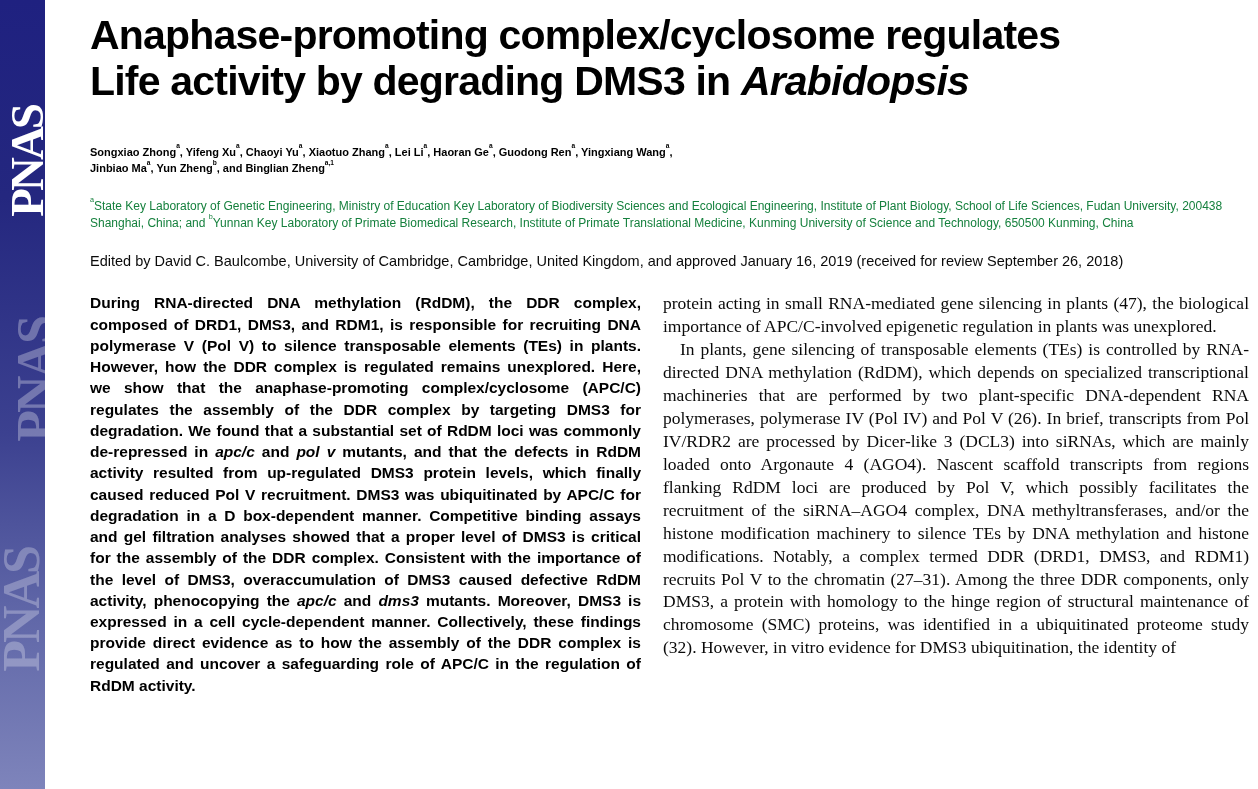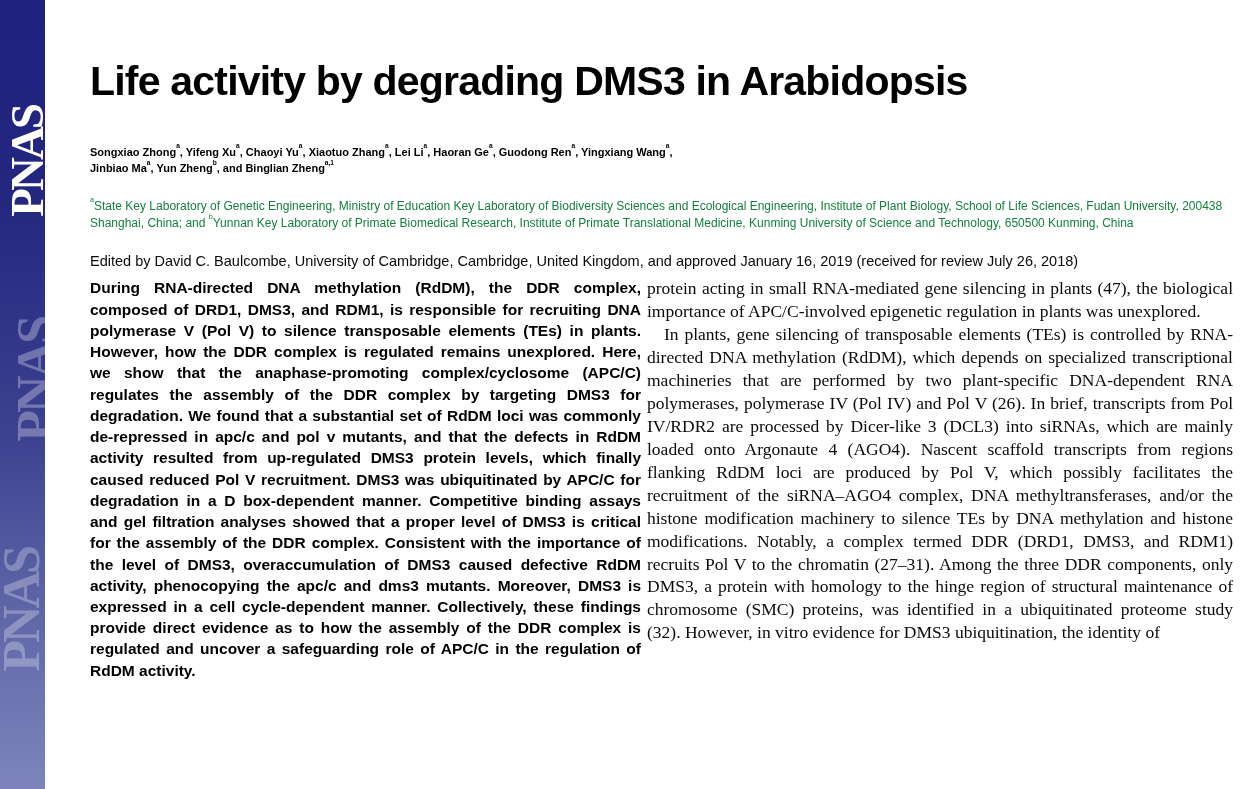--- a/index.html
+++ b/index.html
@@ -39,56 +39,56 @@
     font-size:11px; font-weight:bold; line-height:1.5; color:#000;
   }
   .affiliations {
     margin-top:21px;
     font-size:12px; line-height:1.42; color:#15803d; width:1155px;
   }
   .edited {
     margin-top:19px;
     font-size:14.5px; line-height:1.42; color:#0a0a0a; width:1155px;
   }
-  .columns { display:flex; gap:6px; margin-top:6px; }
+  .columns { display:flex; gap:22px; margin-top:21px; }
   .abstract {
     width:551px;
     font-size:15.5px; font-weight:bold; line-height:1.37;
     text-align:justify; color:#000;
   }
   .bodycol {
     width:586px;
     font-family:"Liberation Serif", serif;
     font-size:17.5px; line-height:1.31;
     text-align:justify; color:#0a0a0a;
   }
   .bp { margin:0; }
   .bp.indent { text-indent:17px; }
   sup { font-size:60%; line-height:0; position:relative; top:-0.45em; }
-  .it { }
+  .it { font-style:italic; }
 </style>
 </head>
 <body>
 
 <div class="page">
 
   <aside class="sidebar">
     <span class="wm wm1">PNAS</span>
     <span class="wm wm2">PNAS</span>
     <span class="wm wm3">PNAS</span>
   </aside>
 
   <main class="content">
-    <h1 class="title"><br><span>Life activity by degrading DMS3 in </span><span class="it">Arabidopsis</span></h1>
+    <h1 class="title"><span>Anaphase-promoting complex/cyclosome regulates</span><br><span>Life activity by degrading DMS3 in </span><span class="it">Arabidopsis</span></h1>
 
     <p class="authors"><span>Songxiao Zhong</span><sup>a</sup><span>, Yifeng Xu</span><sup>a</sup><span>, Chaoyi Yu</span><sup>a</sup><span>, Xiaotuo Zhang</span><sup>a</sup><span>, Lei Li</span><sup>a</sup><span>, Haoran Ge</span><sup>a</sup><span>, Guodong Ren</span><sup>a</sup><span>, Yingxiang Wang</span><sup>a</sup><span>,</span><br><span>Jinbiao Ma</span><sup>a</sup><span>, Yun Zheng</span><sup>b</sup><span>, and Binglian Zheng</span><sup>a,1</sup></p>
 
     <p class="affiliations"><sup>a</sup><span>State Key Laboratory of Genetic Engineering, Ministry of Education Key Laboratory of Biodiversity Sciences and Ecological Engineering, Institute of Plant Biology, School of Life Sciences, Fudan University, 200438 Shanghai, China; and </span><sup>b</sup><span>Yunnan Key Laboratory of Primate Biomedical Research, Institute of Primate Translational Medicine, Kunming University of Science and Technology, 650500 Kunming, China</span></p>
 
-    <p class="edited">Edited by David C. Baulcombe, University of Cambridge, Cambridge, United Kingdom, and approved January 16, 2019 (received for review July 26, 2018)</p>
+    <p class="edited">Edited by David C. Baulcombe, University of Cambridge, Cambridge, United Kingdom, and approved January 16, 2019 (received for review September 26, 2018)</p>
 
     <div class="columns">
       <section class="abstract"><span>During RNA-directed DNA methylation (RdDM), the DDR complex, composed of DRD1, DMS3, and RDM1, is responsible for recruiting DNA polymerase V (Pol V) to silence transposable elements (TEs) in plants. However, how the DDR complex is regulated remains unexplored. Here, we show that the anaphase-promoting complex/cyclosome (APC/C) regulates the assembly of the DDR complex by targeting DMS3 for degradation. We found that a substantial set of RdDM loci was commonly de-repressed in </span><span class="it">apc/c</span><span> and </span><span class="it">pol v</span><span> mutants, and that the defects in RdDM activity resulted from up-regulated DMS3 protein levels, which finally caused reduced Pol V recruitment. DMS3 was ubiquitinated by APC/C for degradation in a D box-dependent manner. Competitive binding assays and gel filtration analyses showed that a proper level of DMS3 is critical for the assembly of the DDR complex. Consistent with the importance of the level of DMS3, overaccumulation of DMS3 caused defective RdDM activity, phenocopying the </span><span class="it">apc/c</span><span> and </span><span class="it">dms3</span><span> mutants. Moreover, DMS3 is expressed in a cell cycle-dependent manner. Collectively, these findings provide direct evidence as to how the assembly of the DDR complex is regulated and uncover a safeguarding role of APC/C in the regulation of RdDM activity.</span></section>
       <section class="bodycol">
         <p class="bp"><span>protein acting in small RNA-mediated gene silencing in plants (47), the biological importance of APC/C-involved epigenetic regulation in plants was unexplored.</span></p>
         <p class="bp indent"><span>In plants, gene silencing of transposable elements (TEs) is controlled by RNA-directed DNA methylation (RdDM), which depends on specialized transcriptional machineries that are performed by two plant-specific DNA-dependent RNA polymerases, polymerase IV (Pol IV) and Pol V (26). In brief, transcripts from Pol IV/RDR2 are processed by Dicer-like 3 (DCL3) into siRNAs, which are mainly loaded onto Argonaute 4 (AGO4). Nascent scaffold transcripts from regions flanking RdDM loci are produced by Pol V, which possibly facilitates the recruitment of the siRNA–AGO4 complex, DNA methyltransferases, and/or the histone modification machinery to silence TEs by DNA methylation and histone modifications. Notably, a complex termed DDR (DRD1, DMS3, and RDM1) recruits Pol V to the chromatin (27–31). Among the three DDR components, only DMS3, a protein with homology to the hinge region of structural maintenance of chromosome (SMC) proteins, was identified in a ubiquitinated proteome study (32). However, in vitro evidence for DMS3 ubiquitination, the identity of</span></p>
       </section>
     </div>
   </main>
 

